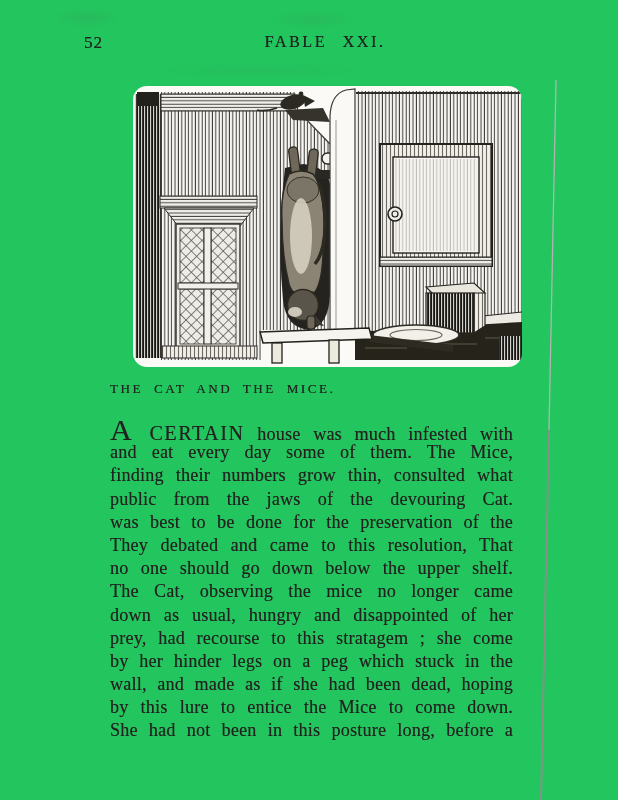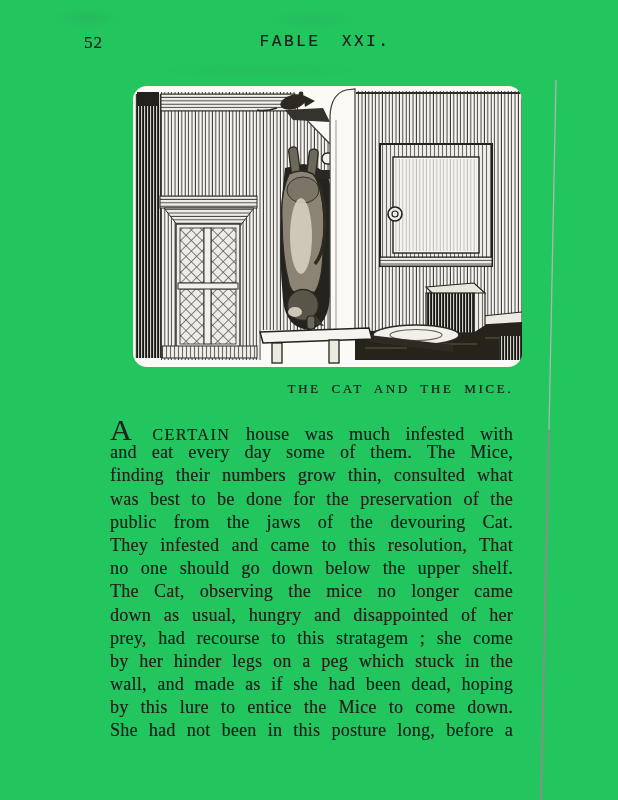--- a/index.html
+++ b/index.html
@@ -12,41 +12,40 @@
   }
   
   .folio{
     position:absolute;left:84px;top:33px;font-size:17px;letter-spacing:1px;
     text-shadow:0.3px 0 0 rgba(30,30,30,.55);
   }
   .running-title{
     position:absolute;left:110px;top:33px;width:430px;text-align:center;
     font-size:16px;letter-spacing:2.6px;word-spacing:9px;
     text-shadow:0.35px 0 0 rgba(30,30,30,.6);
-    font-family:Liberation Mono, monospace;
   }
   
   .engraving{position:absolute;left:133px;top:86px;width:389px;height:281px;}
   
   .caption{
-    position:absolute;left:110px;top:381px;width:403px;text-align:right;
+    position:absolute;left:110px;top:381px;width:403px;text-align:left;
     font-size:13px;letter-spacing:2.6px;word-spacing:5px;
     text-shadow:0.3px 0 0 rgba(30,30,30,.55);
   }
   
   .story{position:absolute;left:110px;top:418px;width:403px;}
   .line{
     font-size:18px;line-height:23.2px;height:23.2px;
     text-align:justify;text-align-last:justify;
     letter-spacing:0.25px;
     text-shadow:0.3px 0 0 rgba(34,33,32,.5);
     white-space:nowrap0; overflow:visible;
   }
   .initial{font-size:30px;line-height:23.2px;margin-right:5px;letter-spacing:0;}
-  .sc{font-size:16px;letter-spacing:1.6px;}
+  .sc{font-size:20px;letter-spacing:1.6px;}
   
   .edge-line{position:absolute;left:0;top:0;pointer-events:none;}
   .smudge{position:absolute;border-radius:50%;pointer-events:none;}
   .smudge.s1{left:52px;top:8px;width:70px;height:20px;
     background:radial-gradient(ellipse at center,rgba(90,88,84,.10),rgba(90,88,84,0) 70%);}
   .smudge.s2{left:268px;top:10px;width:90px;height:18px;
     background:radial-gradient(ellipse at center,rgba(90,88,84,.09),rgba(90,88,84,0) 70%);}
   .smudge.s3{left:150px;top:62px;width:220px;height:16px;
     background:radial-gradient(ellipse at center,rgba(90,88,84,.06),rgba(90,88,84,0) 70%);}
 </style>
@@ -196,23 +195,23 @@
   <div class="caption">THE CAT AND THE MICE.</div>
 
   <div class="story">
     <div class="line">
       <span class="initial">A</span>
       <span class="sc">CERTAIN</span>
       <span>house was much infested with</span>
     </div>
     <div class="line">and eat every day some of them.  The Mice,</div>
     <div class="line">finding their numbers grow thin, consulted what</div>
+    <div class="line">public from the jaws of the devouring Cat.</div>
     <div class="line">was best to be done for the preservation of the</div>
-    <div class="line">public from the jaws of the devouring Cat.</div>
-    <div class="line">They infested and came to this resolution, That</div>
+    <div class="line">They debated and came to this resolution, That</div>
     <div class="line">no one should go down below the upper shelf.</div>
     <div class="line">The Cat, observing the mice no longer came</div>
     <div class="line">down as usual, hungry and disappointed of her</div>
     <div class="line">prey, had recourse to this stratagem ; she come</div>
     <div class="line">by her hinder legs on a peg which stuck in the</div>
     <div class="line">wall, and made as if she had been dead, hoping</div>
     <div class="line">by this lure to entice the Mice to come down.</div>
     <div class="line">She had not been in this posture long, before a</div>
   </div>
 

